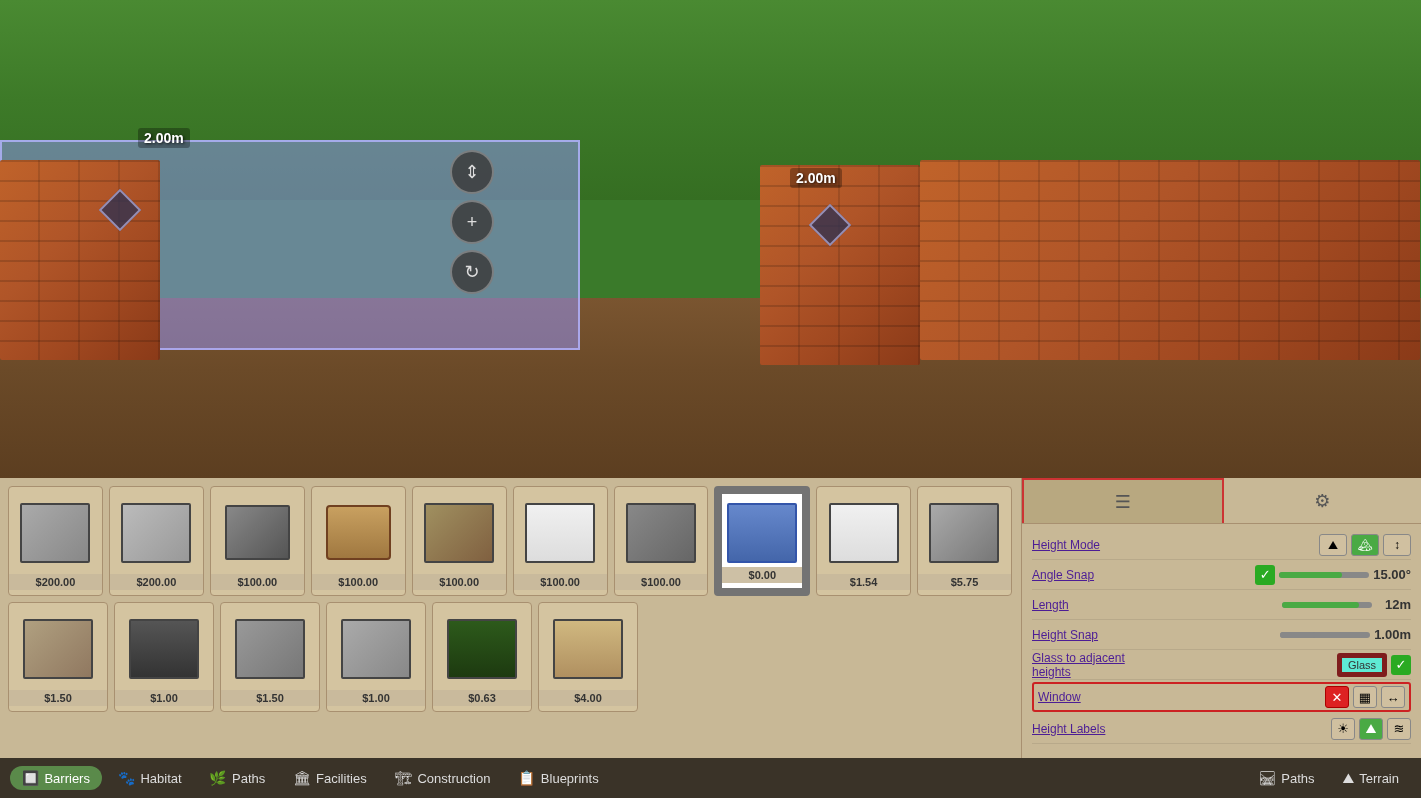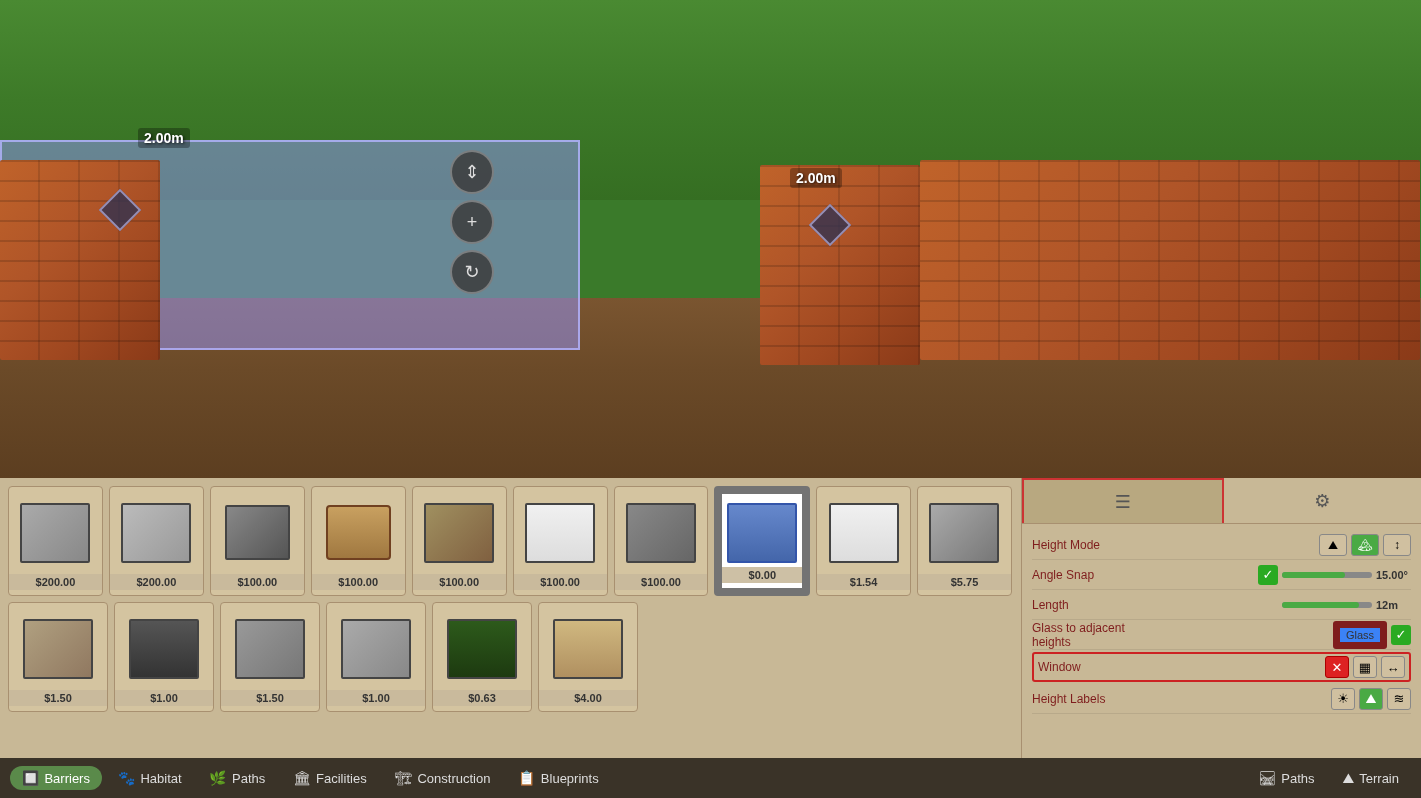--- a/index.html
+++ b/index.html
@@ -279,22 +279,23 @@
     .panel-row {
       display: flex;
       align-items: center;
       height: 30px;
       border-bottom: 1px solid rgba(0,0,0,0.08);
     }
 
     .panel-row-label {
       flex: 0 0 130px;
       font-size: 12px;
-      color: #7f1d1d;
+      color: #4c1d95;
       font-weight: 500;
+      text-decoration: underline;
     }
 
     .panel-row-controls {
       flex: 1;
       display: flex;
       align-items: center;
       justify-content: flex-end;
       gap: 4px;
     }
 
@@ -337,30 +338,31 @@
       position: relative;
     }
 
     .slider-fill {
       height: 100%;
       border-radius: 3px;
       background: #4aaa44;
     }
 
     .slider-val {
-      font-size: 11px;
+      font-size: 13px;
       color: #333;
       font-weight: bold;
       min-width: 35px;
+      text-align: right;
     }
 
     
     .glass-badge {
-      background: #3b82f6;
-      border: 7px solid #7f1d1d;
+      background: #5eead4;
+      border: 5px solid #7f1d1d;
       border-radius: 3px;
       font-size: 11px;
       padding: 1px 6px;
       color: #333;
     }
 
     
     .window-row-highlight {
       border: 2px solid #cc2222;
       border-radius: 3px;
@@ -653,20 +655,29 @@
       <div class="panel-row">
         <div class="panel-row-label">Length</div>
         <div class="panel-row-controls">
           <div class="slider-track">
             <div class="slider-fill" style="width:85%; background:#4aaa44;"></div>
           </div>
           <span class="slider-val">12m</span>
         </div>
       </div>
 
+      <div class="panel-row">
+        <div class="panel-row-label">Height Snap</div>
+        <div class="panel-row-controls">
+          <div class="slider-track">
+            <div class="slider-fill" style="width:40%; background:#888;"></div>
+          </div>
+          <span class="slider-val">1.00m</span>
+        </div>
+      </div>
 
       <div class="panel-row">
         <div class="panel-row-label">Glass to adjacent heights</div>
         <div class="panel-row-controls">
           <span class="glass-badge">Glass</span>
           <div class="cb-green">✓</div>
         </div>
       </div>
 
       <div class="panel-row window-row-highlight" style="border:2px solid #cc2222; border-radius:3px; margin: 2px 0;">

